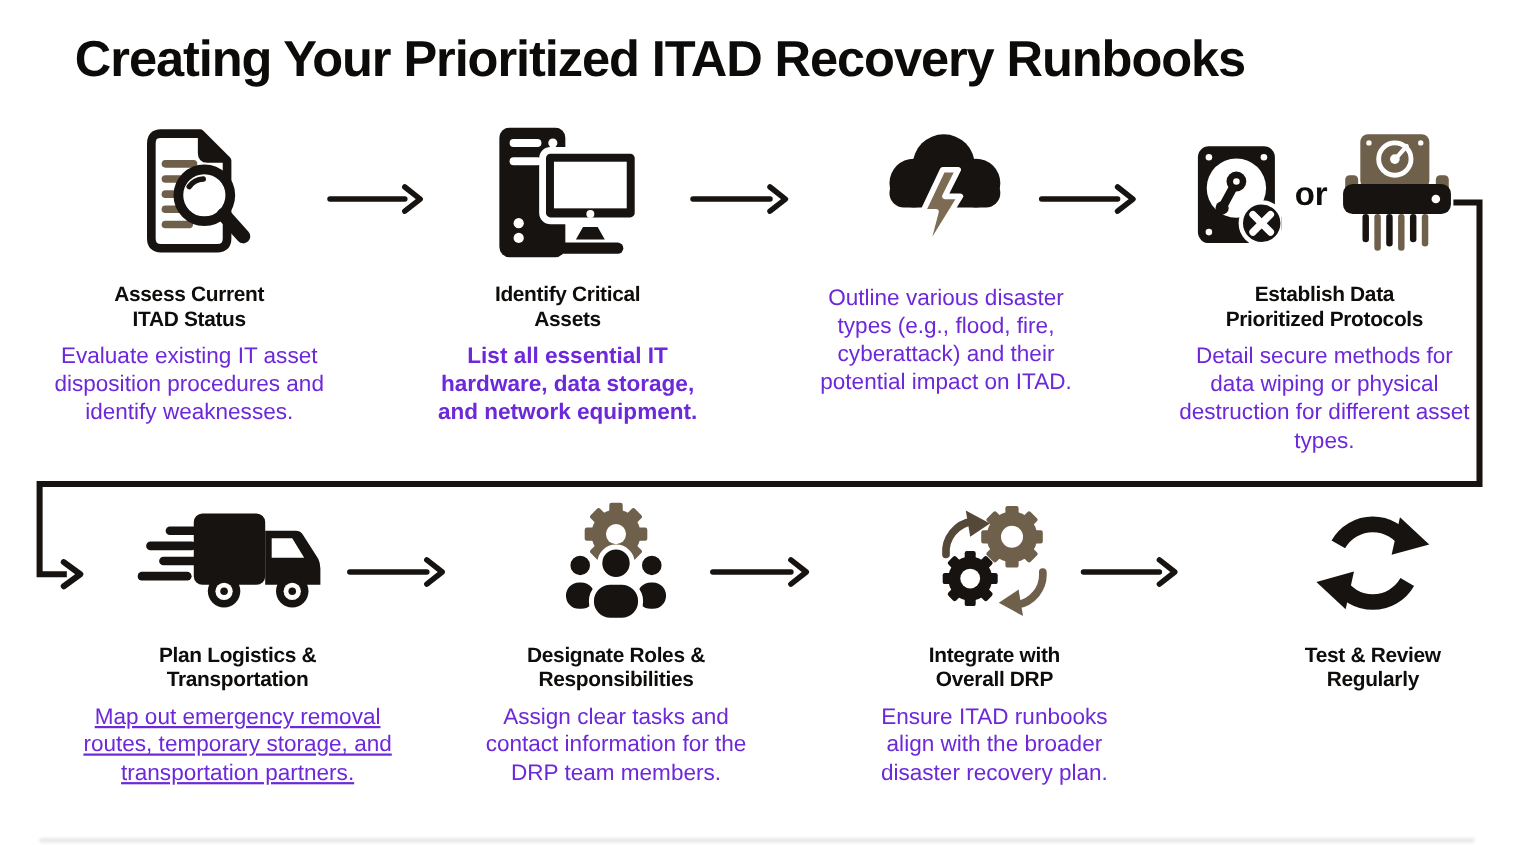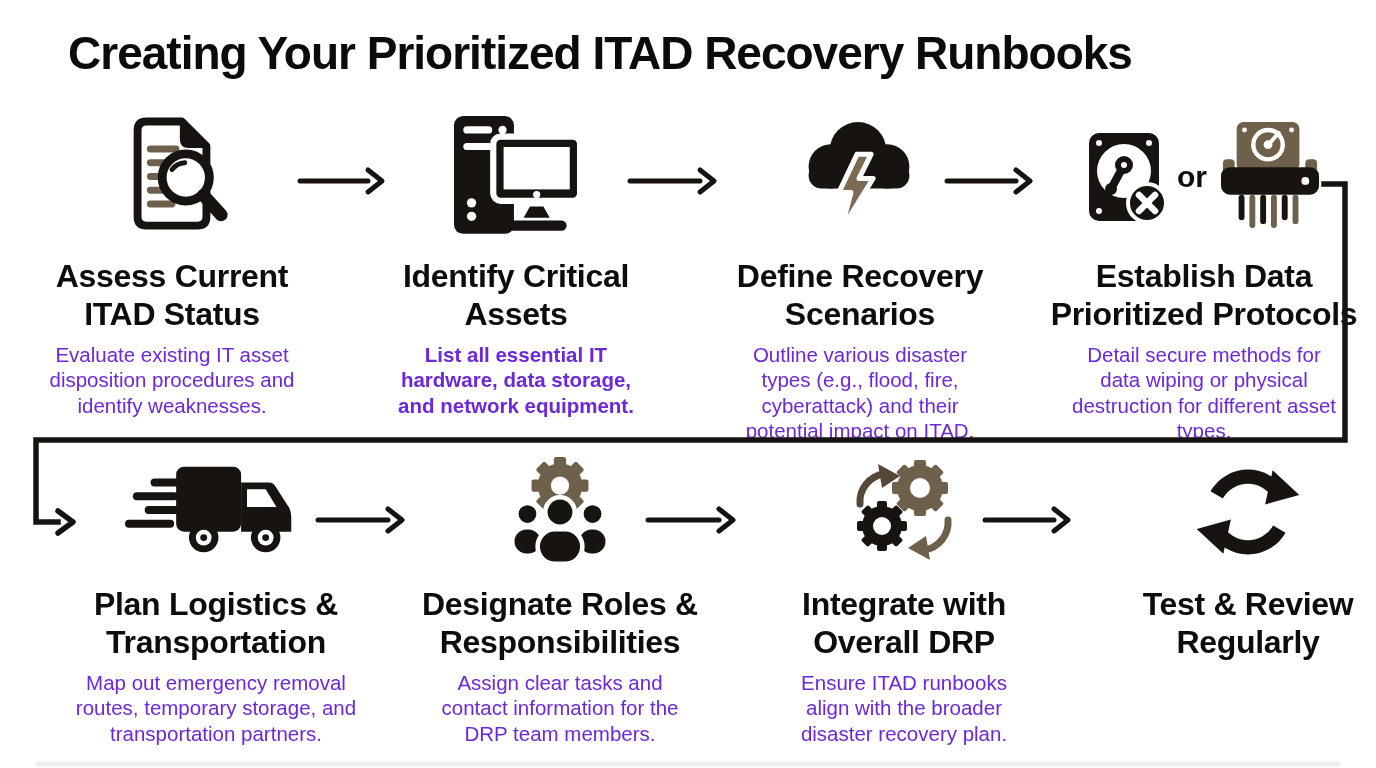--- a/index.html
+++ b/index.html
@@ -25,28 +25,28 @@
   .row{
     position:absolute;left:0;width:1376px;
     display:grid;grid-template-columns:repeat(4,344px);
   }
   .row1{top:104px;}
   .row2{top:446px;margin-left:44px;}
   .cell{display:flex;flex-direction:column;align-items:center;text-align:center;}
   .icon-box{height:146px;display:flex;align-items:center;justify-content:center;gap:10px;}
   .row2 .icon-box{height:132px;}
   .step-title{
-    margin-top:8px;font-size:32px;font-weight:800;line-height:1.18;
+    margin-top:8px;font-size:19px;font-weight:800;line-height:1.18;
     letter-spacing:-0.3px;white-space:pre-line;color:#0f0d0b;
   }
   .step-desc{
     margin-top:8px;font-size:20.5px;line-height:1.25;color:#6d28d9;
   }
   .w250{max-width:250px;} .w260{max-width:260px;font-weight:bold;} .w268{max-width:268px;}
-  .w272{max-width:272px;} .w290{max-width:290px;} .w300{max-width:300px;}
+  .w272{max-width:272px;} .w290{max-width:290px;} .w300{max-width:300px;text-decoration:underline;}
   .or-label{font-size:30px;font-weight:800;color:#0f0d0b;padding:0 2px;}
   .flow-overlay{position:absolute;top:0;left:0;pointer-events:none;}
   .arrow{stroke:var(--ink);stroke-width:5;fill:none;stroke-linecap:round;stroke-linejoin:round;}
   .conn{stroke:var(--ink);stroke-width:5.5;fill:none;stroke-linecap:square;stroke-linejoin:miter;}
   .connhead{stroke:var(--ink);stroke-width:5.5;fill:none;stroke-linecap:round;stroke-linejoin:round;}
   .bottom-artifact{
     position:absolute;left:36px;right:36px;bottom:2px;height:4px;
     background:#c9c9c9;opacity:.45;filter:blur(1.6px);
   }
 </style>
@@ -105,22 +105,20 @@
       <svg width="132" height="126" viewBox="0 0 130 125">
         <g fill="var(--ink)">
           <circle cx="36" cy="52" r="22"></circle>
           <circle cx="63" cy="36" r="28"></circle>
           <circle cx="92" cy="52" r="22"></circle>
           <rect x="14" y="48" width="100" height="26" rx="13"></rect>
         </g>
         <polygon points="62,40 44,78 56,78 46,116 78,64 64,64 76,40" fill="var(--brown2)" stroke="#fff" stroke-width="5" stroke-linejoin="round"></polygon>
       </svg>
     </div>
-    <div class="step-title">Define Recovery
-Scenarios</div>
     <div class="step-desc w268">Outline various disaster types (e.g., flood, fire, cyberattack) and their potential impact on ITAD.</div>
   </div>
 
   <div class="cell">
     <div class="icon-box">
       <svg width="78" height="98" viewBox="0 0 78 96">
         <rect x="2" y="4" width="70" height="88" rx="10" fill="var(--ink)"></rect>
         <g fill="#fff">
           <circle cx="12" cy="14" r="3"></circle>
             <circle cx="62" cy="14" r="3"></circle>

